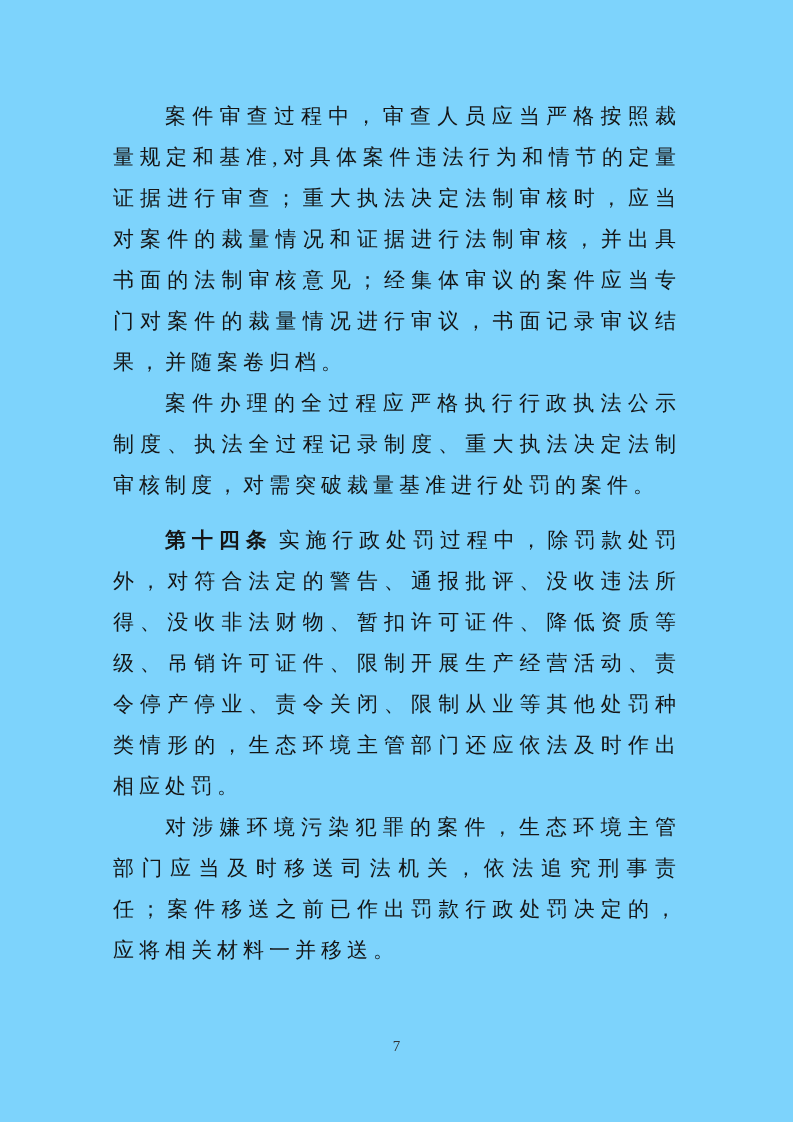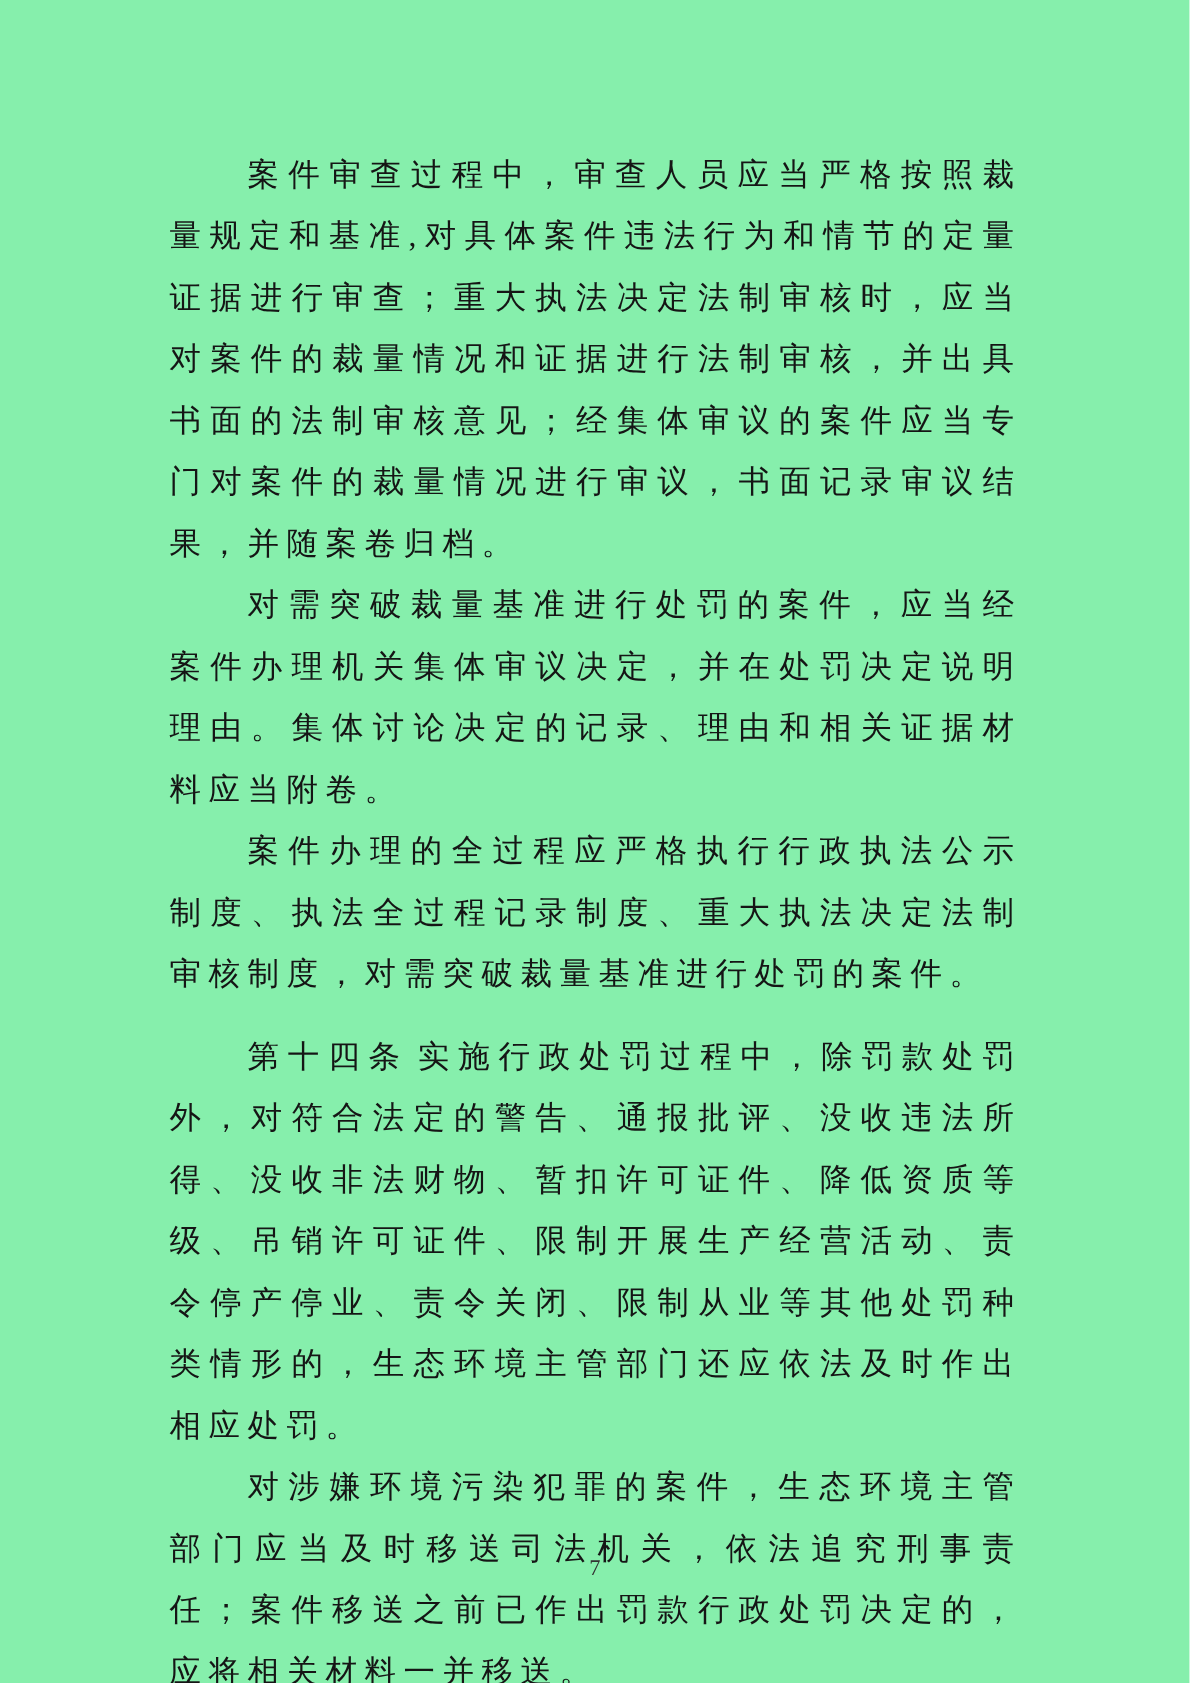--- a/index.html
+++ b/index.html
@@ -4,21 +4,21 @@
 <style>
   html, body {
     margin: 0;
     padding: 0;
     background: #ffffff;
   }
   .page {
     position: relative;
     width: 793px;
     height: 1122px;
-    background: #86efac;
+    background: #7dd3fc;
     overflow: hidden;
     font-family: "Liberation Serif", "DejaVu Serif", serif;
     color: #151515;
   }
   .content {
     position: absolute;
     left: 113px;
     top: 96px;
     width: 568px;
   }
@@ -28,39 +28,38 @@
     line-height: 41px;
     letter-spacing: 5px;
     text-align: justify;
     text-indent: 52px;
     word-break: break-all;
   }
   .para.article {
     margin-top: 14px;
   }
   .article-no {
-    font-weight: normal;
+    font-weight: bold;
     margin-right: 6px;
   }
   .page-number {
     position: absolute;
     top: 1038px;
     left: 0;
     width: 100%;
     text-align: center;
     font-size: 15px;
     color: #333333;
     letter-spacing: 0;
   }
 </style>
 </head>
 <body>
 
 <div class="page">
   <div class="content">
     <p class="para">案件审查过程中，审查人员应当严格按照裁量规定和基准,对具体案件违法行为和情节的定量证据进行审查；重大执法决定法制审核时，应当对案件的裁量情况和证据进行法制审核，并出具书面的法制审核意见；经集体审议的案件应当专门对案件的裁量情况进行审议，书面记录审议结果，并随案卷归档。</p>
-    <p class="para">对需突破裁量基准进行处罚的案件，应当经案件办理机关集体审议决定，并在处罚决定说明理由。集体讨论决定的记录、理由和相关证据材料应当附卷。</p>
     <p class="para">案件办理的全过程应严格执行行政执法公示制度、执法全过程记录制度、重大执法决定法制审核制度，对需突破裁量基准进行处罚的案件。</p>
     <p class="para article"><b class="article-no">第十四条</b><span>实施行政处罚过程中，除罚款处罚外，对符合法定的警告、通报批评、没收违法所得、没收非法财物、暂扣许可证件、降低资质等级、吊销许可证件、限制开展生产经营活动、责令停产停业、责令关闭、限制从业等其他处罚种类情形的，生态环境主管部门还应依法及时作出相应处罚。</span></p>
     <p class="para">对涉嫌环境污染犯罪的案件，生态环境主管部门应当及时移送司法机关，依法追究刑事责任；案件移送之前已作出罚款行政处罚决定的，应将相关材料一并移送。</p>
   </div>
   <div class="page-number">7</div>
 </div>
 
 </body></html>

